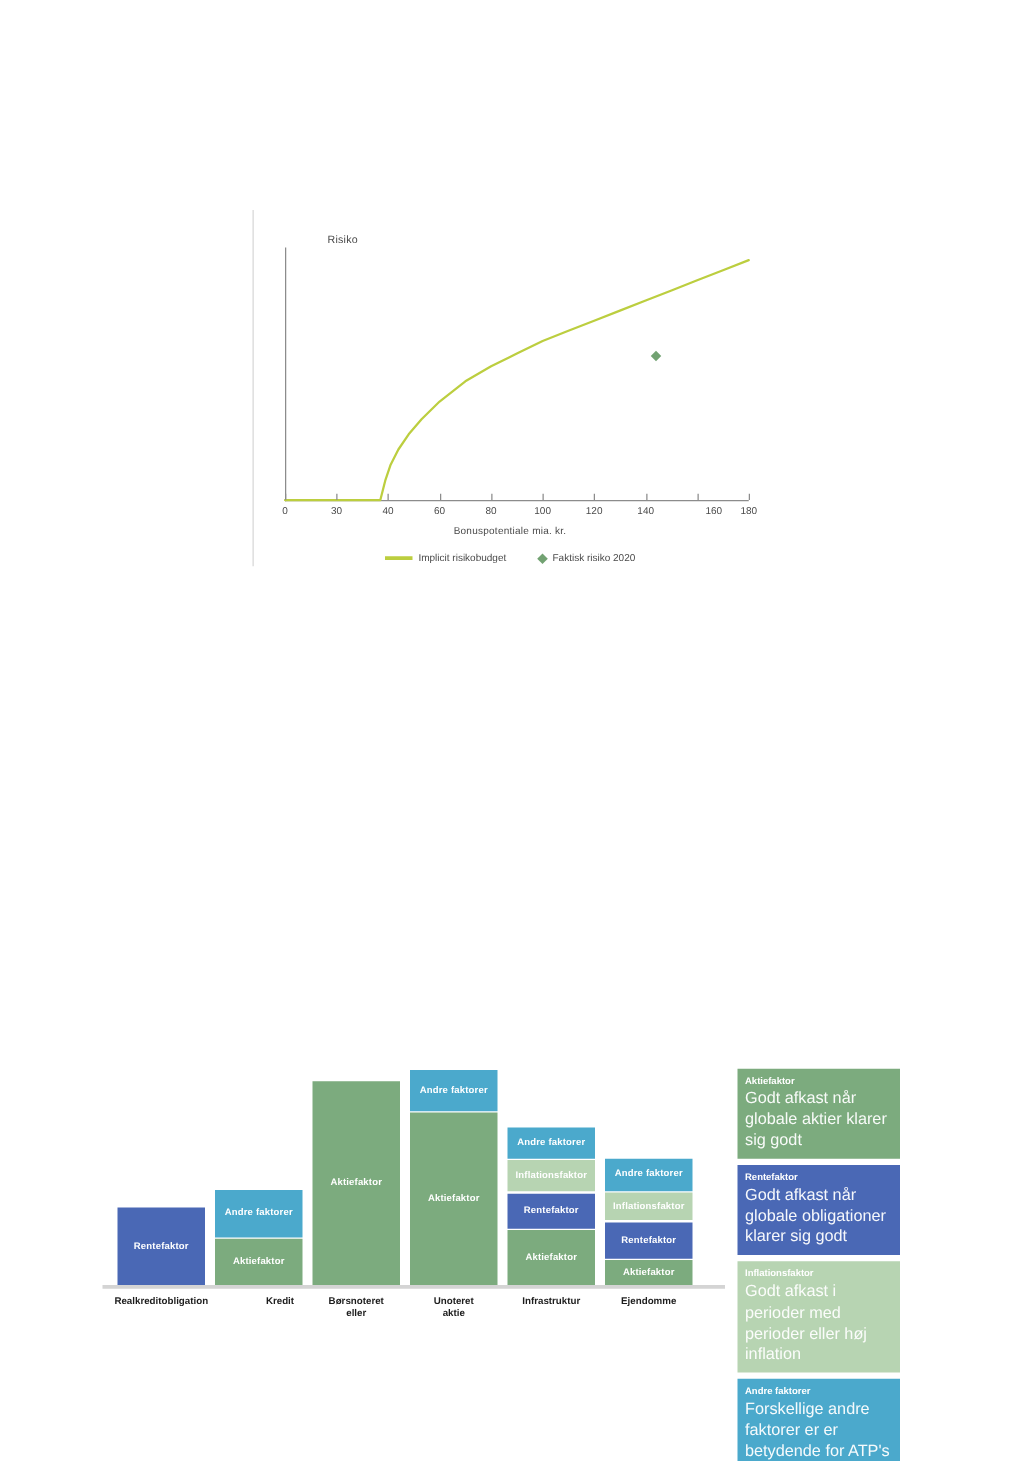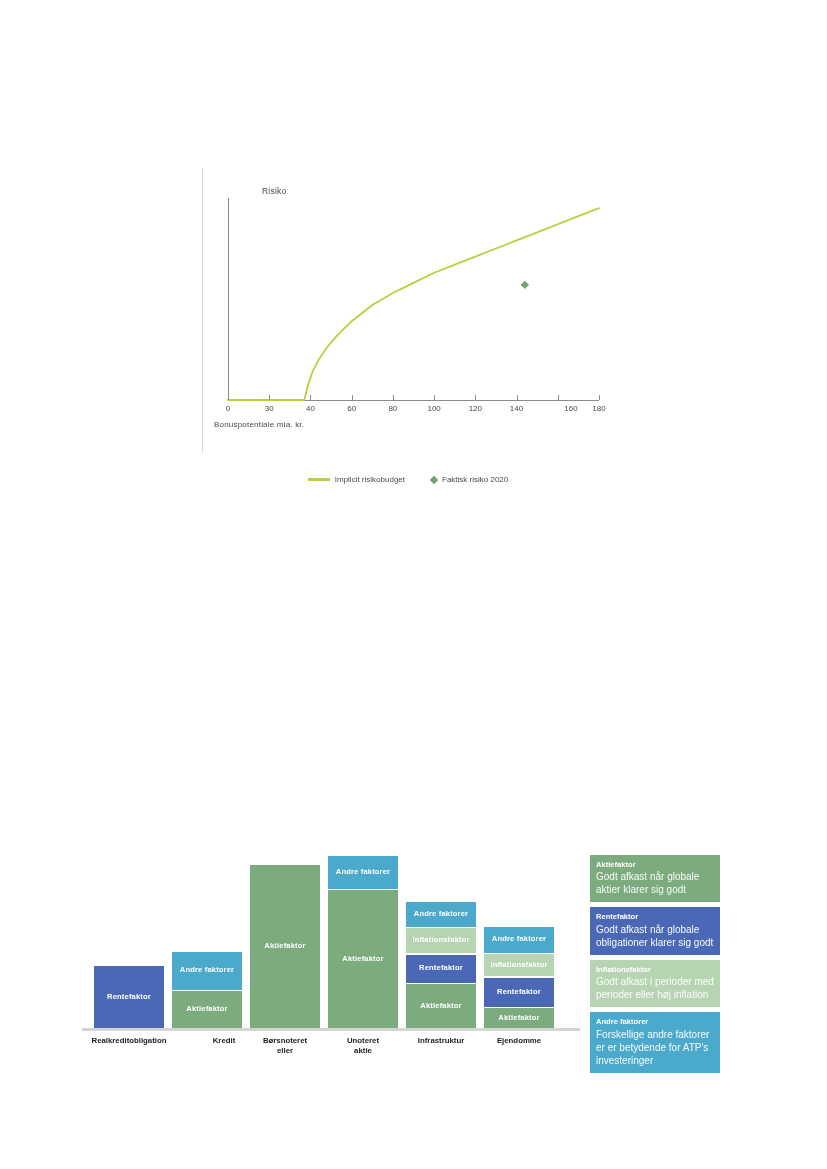--- a/index.html
+++ b/index.html
@@ -78,21 +78,21 @@
     font-size: 8px;
     color: #4a4a4a;
     transform: translateX(-50%);
     white-space: nowrap;
   }
   .lc-xlabel {
     position: absolute;
     left: 0;
     top: 240px;
     width: 388px;
-    text-align: left;
+    text-align: center;
     font-size: 8px;
     color: #4a4a4a;
     letter-spacing: .2px;
   }
   .lc-svg {
     position: absolute;
     left: 0;
     top: 0;
     width: 388px;
     height: 230px;
@@ -101,21 +101,20 @@
   .lc-legend {
     position: absolute;
     left: 0;
     top: 262px;
     width: 388px;
     display: flex;
     justify-content: center;
     gap: 26px;
     font-size: 8px;
     color: #4a4a4a;
-    margin-top: 33px;
   }
   .lc-legend-item {
     display: flex;
     align-items: center;
     gap: 5px;
     white-space: nowrap;
   }
   .lc-swatch-line {
     display: inline-block;
     width: 22px;
@@ -205,21 +204,21 @@
     color: #ffffff;
   }
   .legend-card:last-child { margin-bottom: 0; }
   .legend-title {
     font-size: 7.6px;
     font-weight: bold;
     line-height: 1.25;
     margin-bottom: 1px;
   }
   .legend-desc {
-    font-size: 10px;
+    font-size: 13px;
     line-height: 1.3;
     opacity: .95;
   }
   .card-aktie     { background: #7cab7e; }
   .card-rente     { background: #4a68b5; }
   .card-inflation { background: #b7d4b2; }
   .card-andre     { background: #4ba9cc; }
 </style>
 </head>
 <body>

